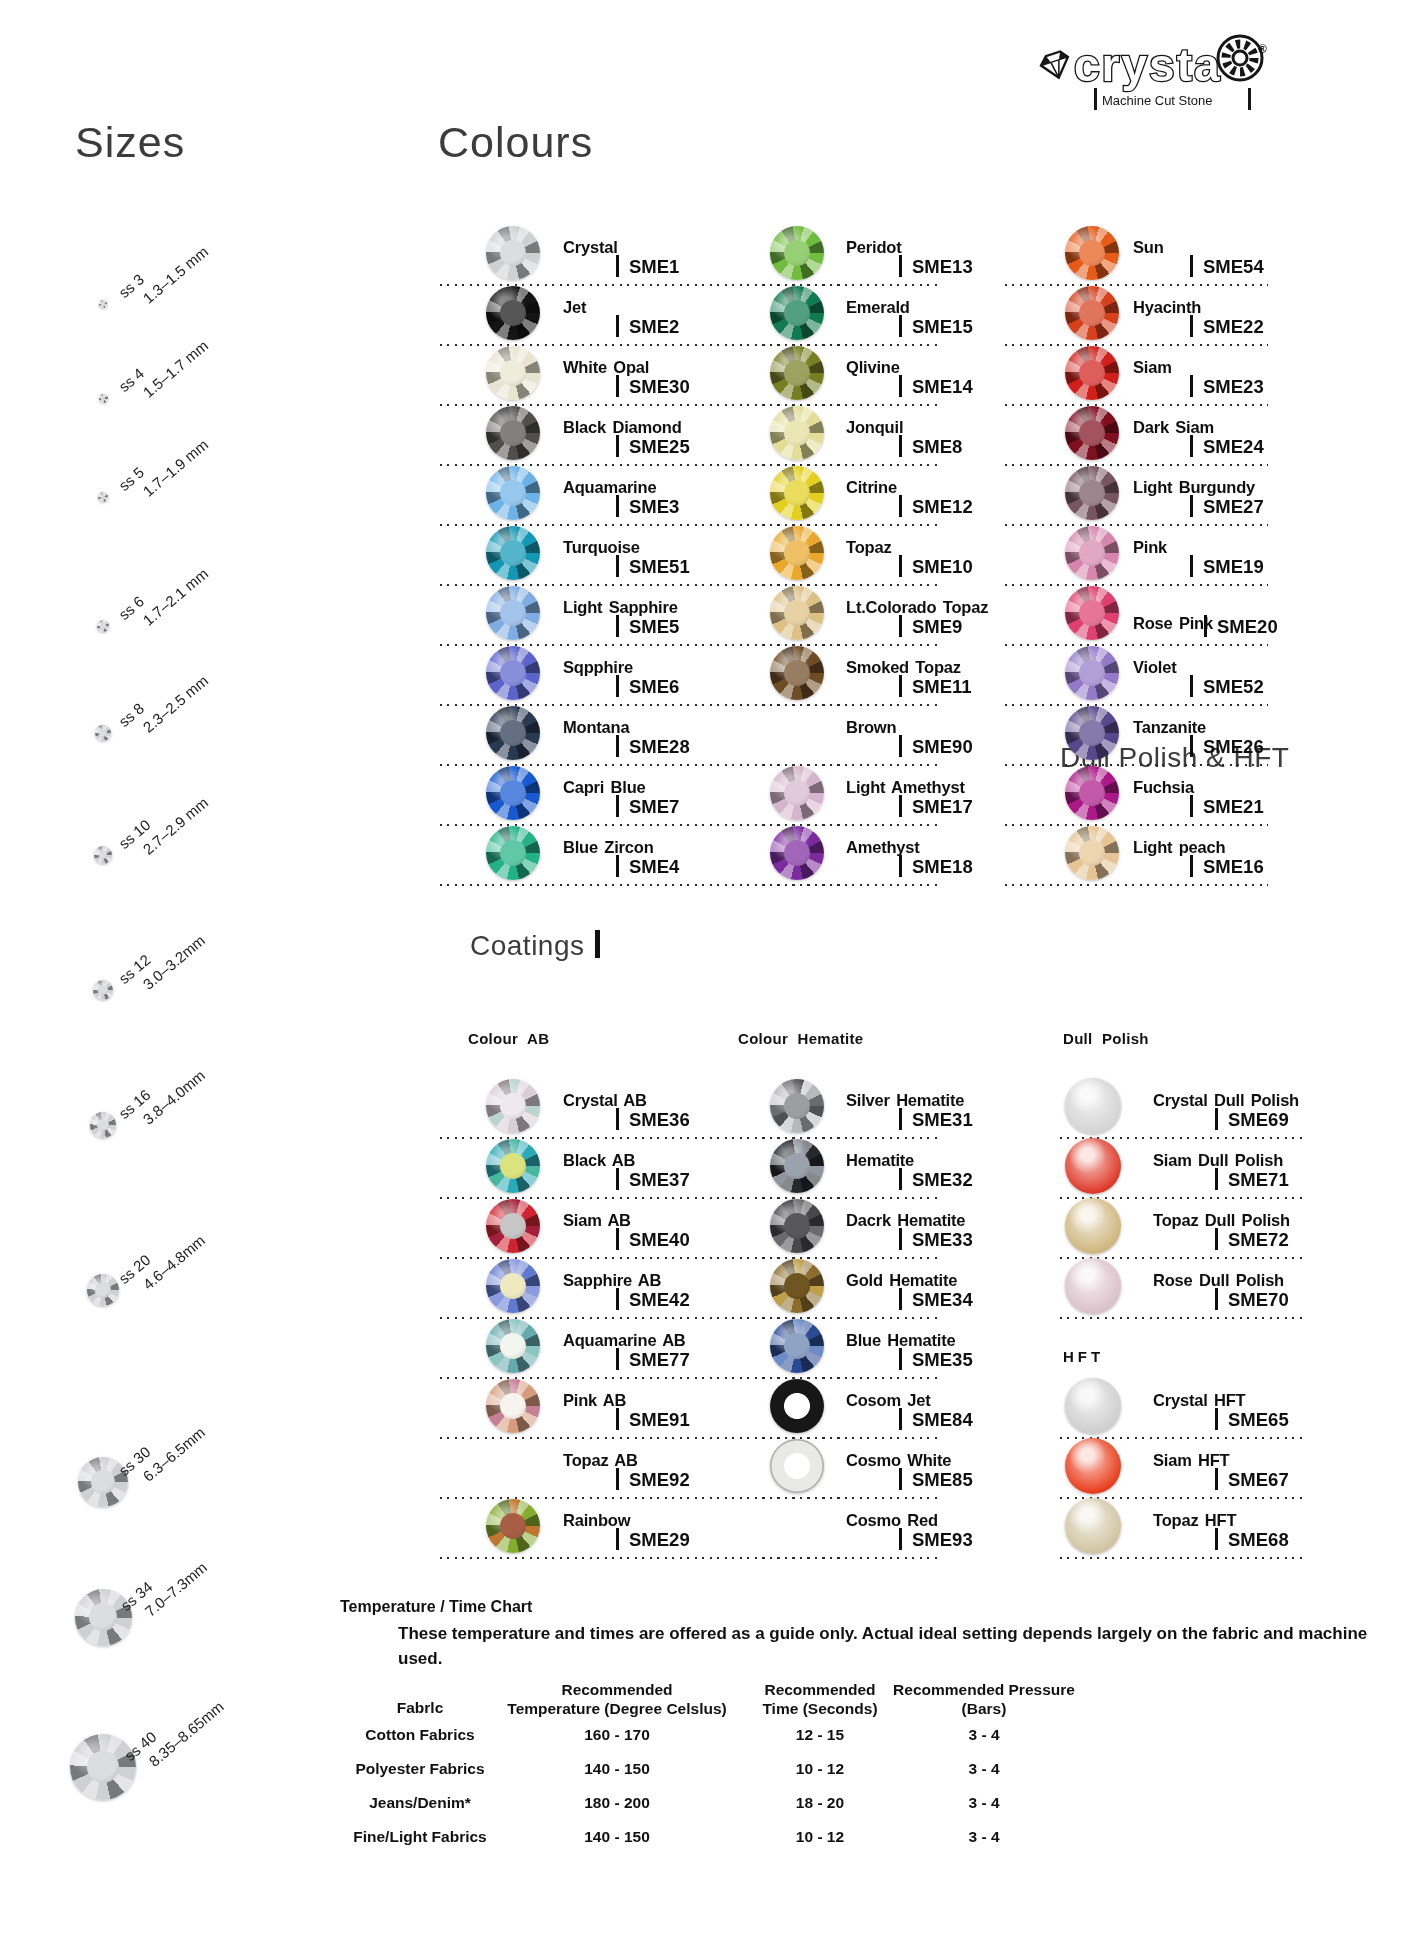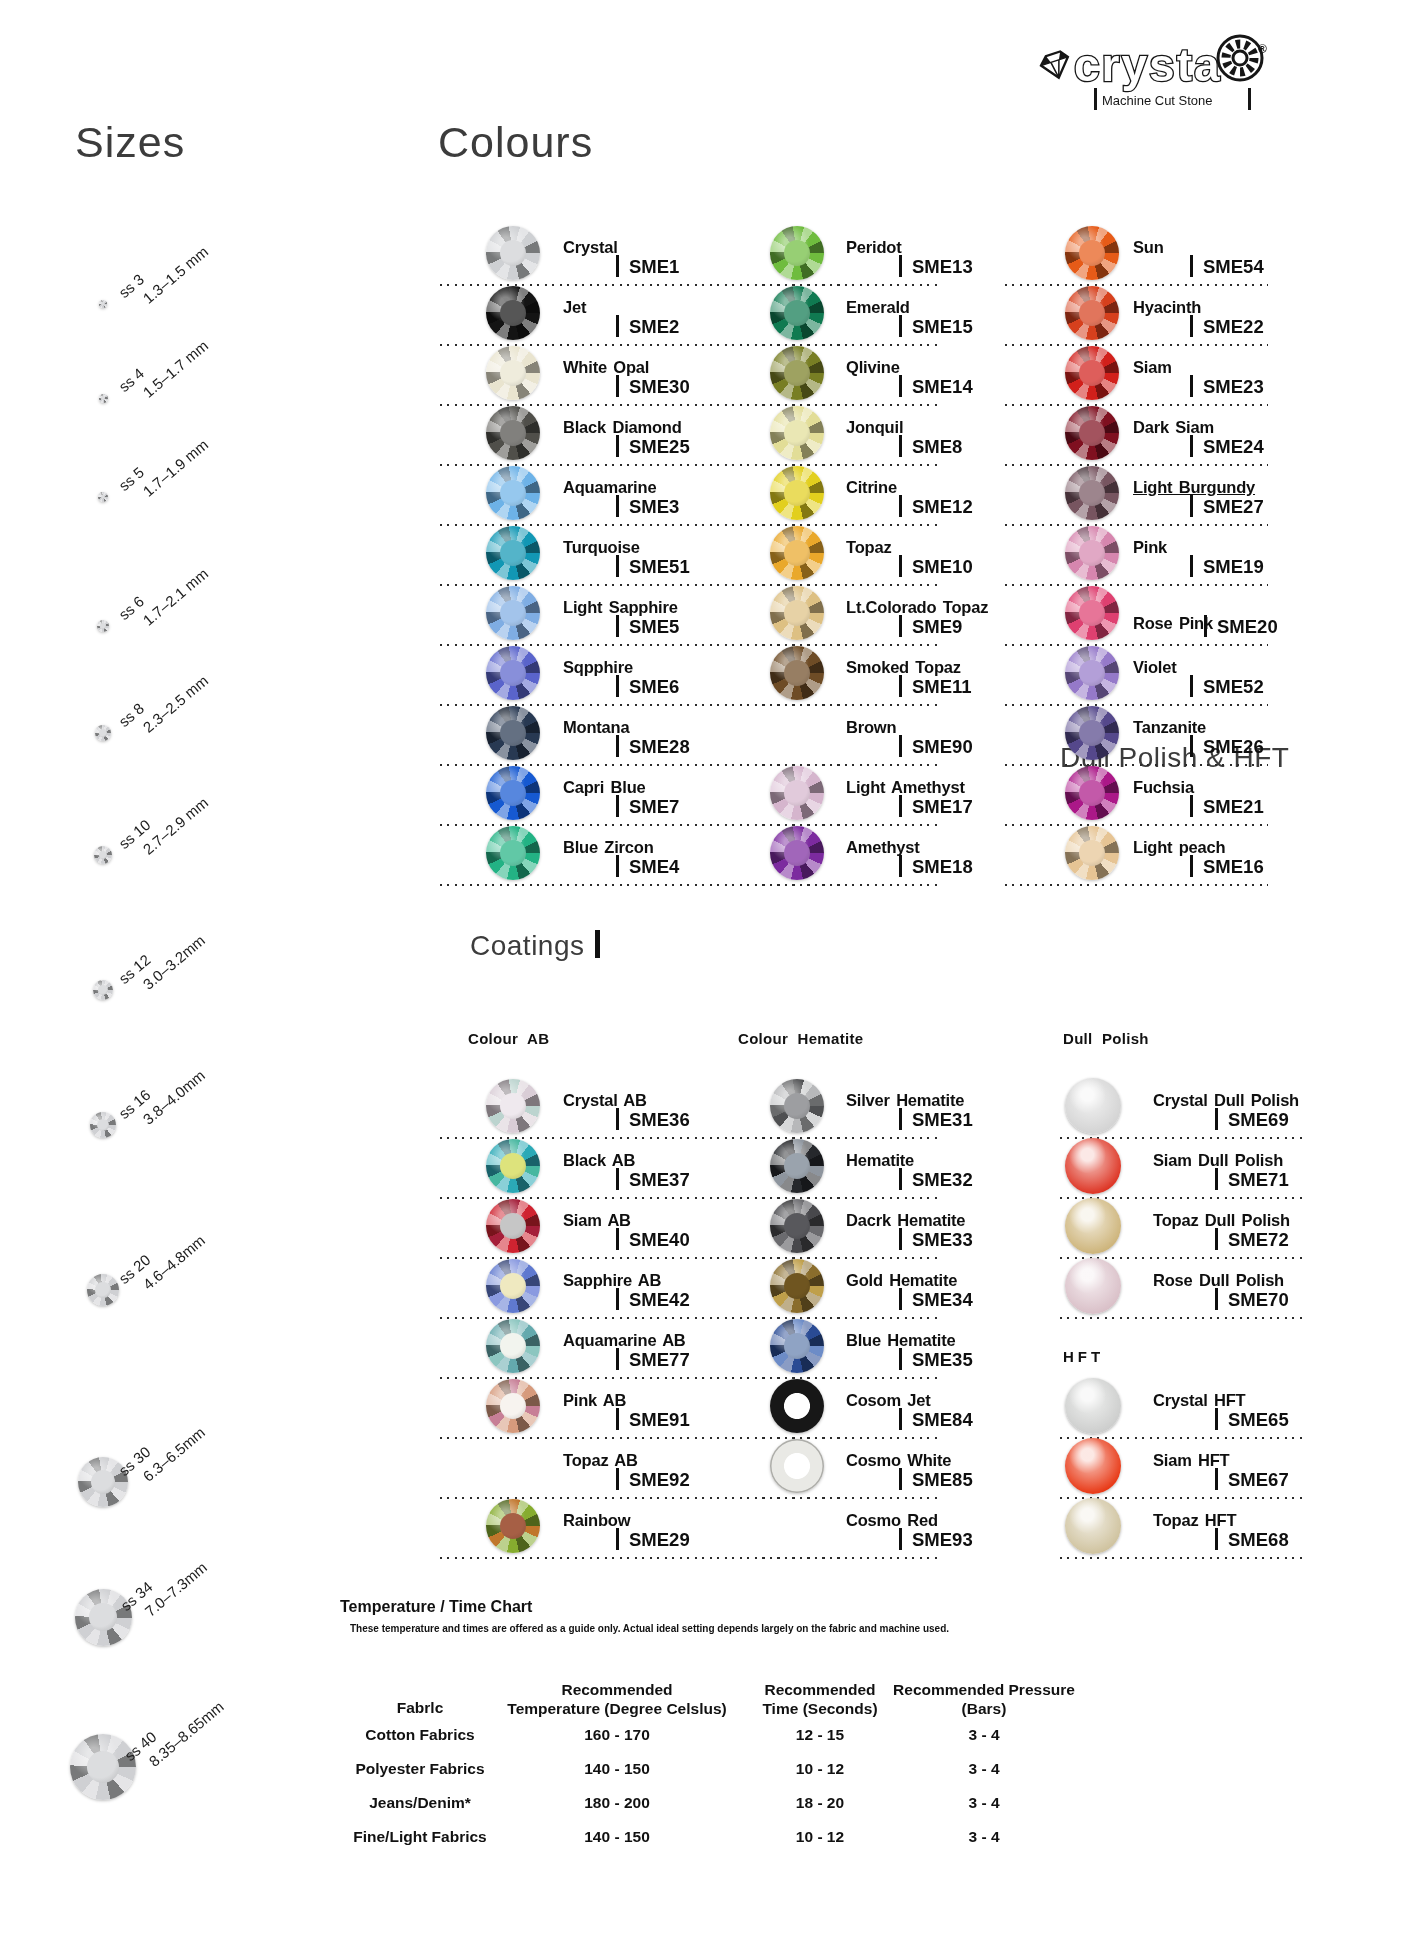--- a/index.html
+++ b/index.html
@@ -39,21 +39,21 @@
   .size-label .mm{display:block;margin-left:15px;}
   
   #logo{position:absolute;left:1036px;top:36px;width:250px;height:82px;}
   #logo .brand{position:absolute;left:38px;top:2px;font-size:46px;font-weight:bold;
       letter-spacing:2px;color:#fff;-webkit-text-stroke:2.6px #161616;paint-order:stroke fill;}
   #logo .reg{position:absolute;left:222px;top:6px;font-size:12px;font-weight:bold;color:#161616;-webkit-text-stroke:0;}
   #logo .tagline{position:absolute;left:66px;top:57px;font-size:13px;color:#161616;white-space:nowrap;}
   #logo .tagbar{position:absolute;top:52px;width:2.5px;height:22px;background:#161616;}
   
   .tc-title{position:absolute;font-size:16px;font-weight:bold;}
-  .tc-note{position:absolute;font-size:10px;font-weight:bold;line-height:1.45;}
+  .tc-note{position:absolute;font-size:17px;font-weight:bold;line-height:1.45;margin-left:48px;}
   .tc-h{position:absolute;font-size:15.5px;font-weight:bold;text-align:center;line-height:1.2;}
   .tc-cell{position:absolute;font-size:15.5px;font-weight:bold;text-align:center;}
   .tc-foot{position:absolute;font-size:15px;font-weight:bold;}
 </style>
 </head>
 <body>
 
 <div id="page">
 
   <div id="logo">
@@ -183,21 +183,21 @@
     <div class="stone stone-facet" style="left: 1065px; top: 286px; width: 54px; height: 54px; --c: #d6401d; --l: #e89683; --d: #7c2511; --a: #d6401d; --t: #e1755c; --t2: #b9604b;"></div>
     <div class="row-name" style="left: 1133px; top: 298px;">Hyacinth</div>
     <div class="row-code" style="left: 1190px; top: 315px;"><span class="pipe"></span><span>SME22</span></div>
     <div class="stone stone-facet" style="left: 1065px; top: 346px; width: 54px; height: 54px; --c: #d1201b; --l: #e68482; --d: #791310; --a: #d1201b; --t: #de5e5b; --t2: #b64d4b;"></div>
     <div class="row-name" style="left: 1133px; top: 358px;">Siam</div>
     <div class="row-code" style="left: 1190px; top: 375px;"><span class="pipe"></span><span>SME23</span></div>
     <div class="stone stone-facet" style="left: 1065px; top: 406px; width: 54px; height: 54px; --c: #7f1020; --l: #b97c84; --d: #4a0913; --a: #7f1020; --t: #a3535e; --t2: #86444d;"></div>
     <div class="row-name" style="left: 1133px; top: 418px;">Dark Siam</div>
     <div class="row-code" style="left: 1190px; top: 435px;"><span class="pipe"></span><span>SME24</span></div>
     <div class="stone stone-facet" style="left: 1065px; top: 466px; width: 54px; height: 54px; --c: #775560; --l: #b4a2a8; --d: #453138; --a: #775560; --t: #9d858d; --t2: #816d74;"></div>
-    <div class="row-name" style="left: 1133px; top: 478px; text-decoration: underline;">Light Burgundy</div>
+    <div class="row-name" style="left: 1133px; top: 478px;">Light Burgundy</div>
     <div class="row-code" style="left: 1190px; top: 495px;"><span class="pipe"></span><span>SME27</span></div>
     <div class="stone stone-facet" style="left: 1065px; top: 526px; width: 54px; height: 54px; --c: #d686ae; --l: #e8bcd2; --d: #7c4e65; --a: #d686ae; --t: #e1a8c5; --t2: #b98aa2;"></div>
     <div class="row-name" style="left: 1133px; top: 538px;">Pink</div>
     <div class="row-code" style="left: 1190px; top: 555px;"><span class="pipe"></span><span>SME19</span></div>
     <div class="stone stone-facet" style="left: 1065px; top: 586px; width: 54px; height: 54px; --c: #de4070; --l: #ed96b0; --d: #812541; --a: #de4070; --t: #e77598; --t2: #bd607d;"></div>
     <div class="row-name" style="left: 1133px; top: 614px;">Rose Pink</div>
     <div class="row-code" style="left: 1190px; top: 615px; padding-left: 14px;"><span class="pipe"></span><span>SME20</span></div>
     <div class="stone stone-facet" style="left: 1065px; top: 646px; width: 54px; height: 54px; --c: #9579c9; --l: #c5b5e1; --d: #564675; --a: #9579c9; --t: #b39fd8; --t2: #9382b1;"></div>
     <div class="row-name" style="left: 1133px; top: 658px;">Violet</div>
     <div class="row-code" style="left: 1190px; top: 675px;"><span class="pipe"></span><span>SME52</span></div>

